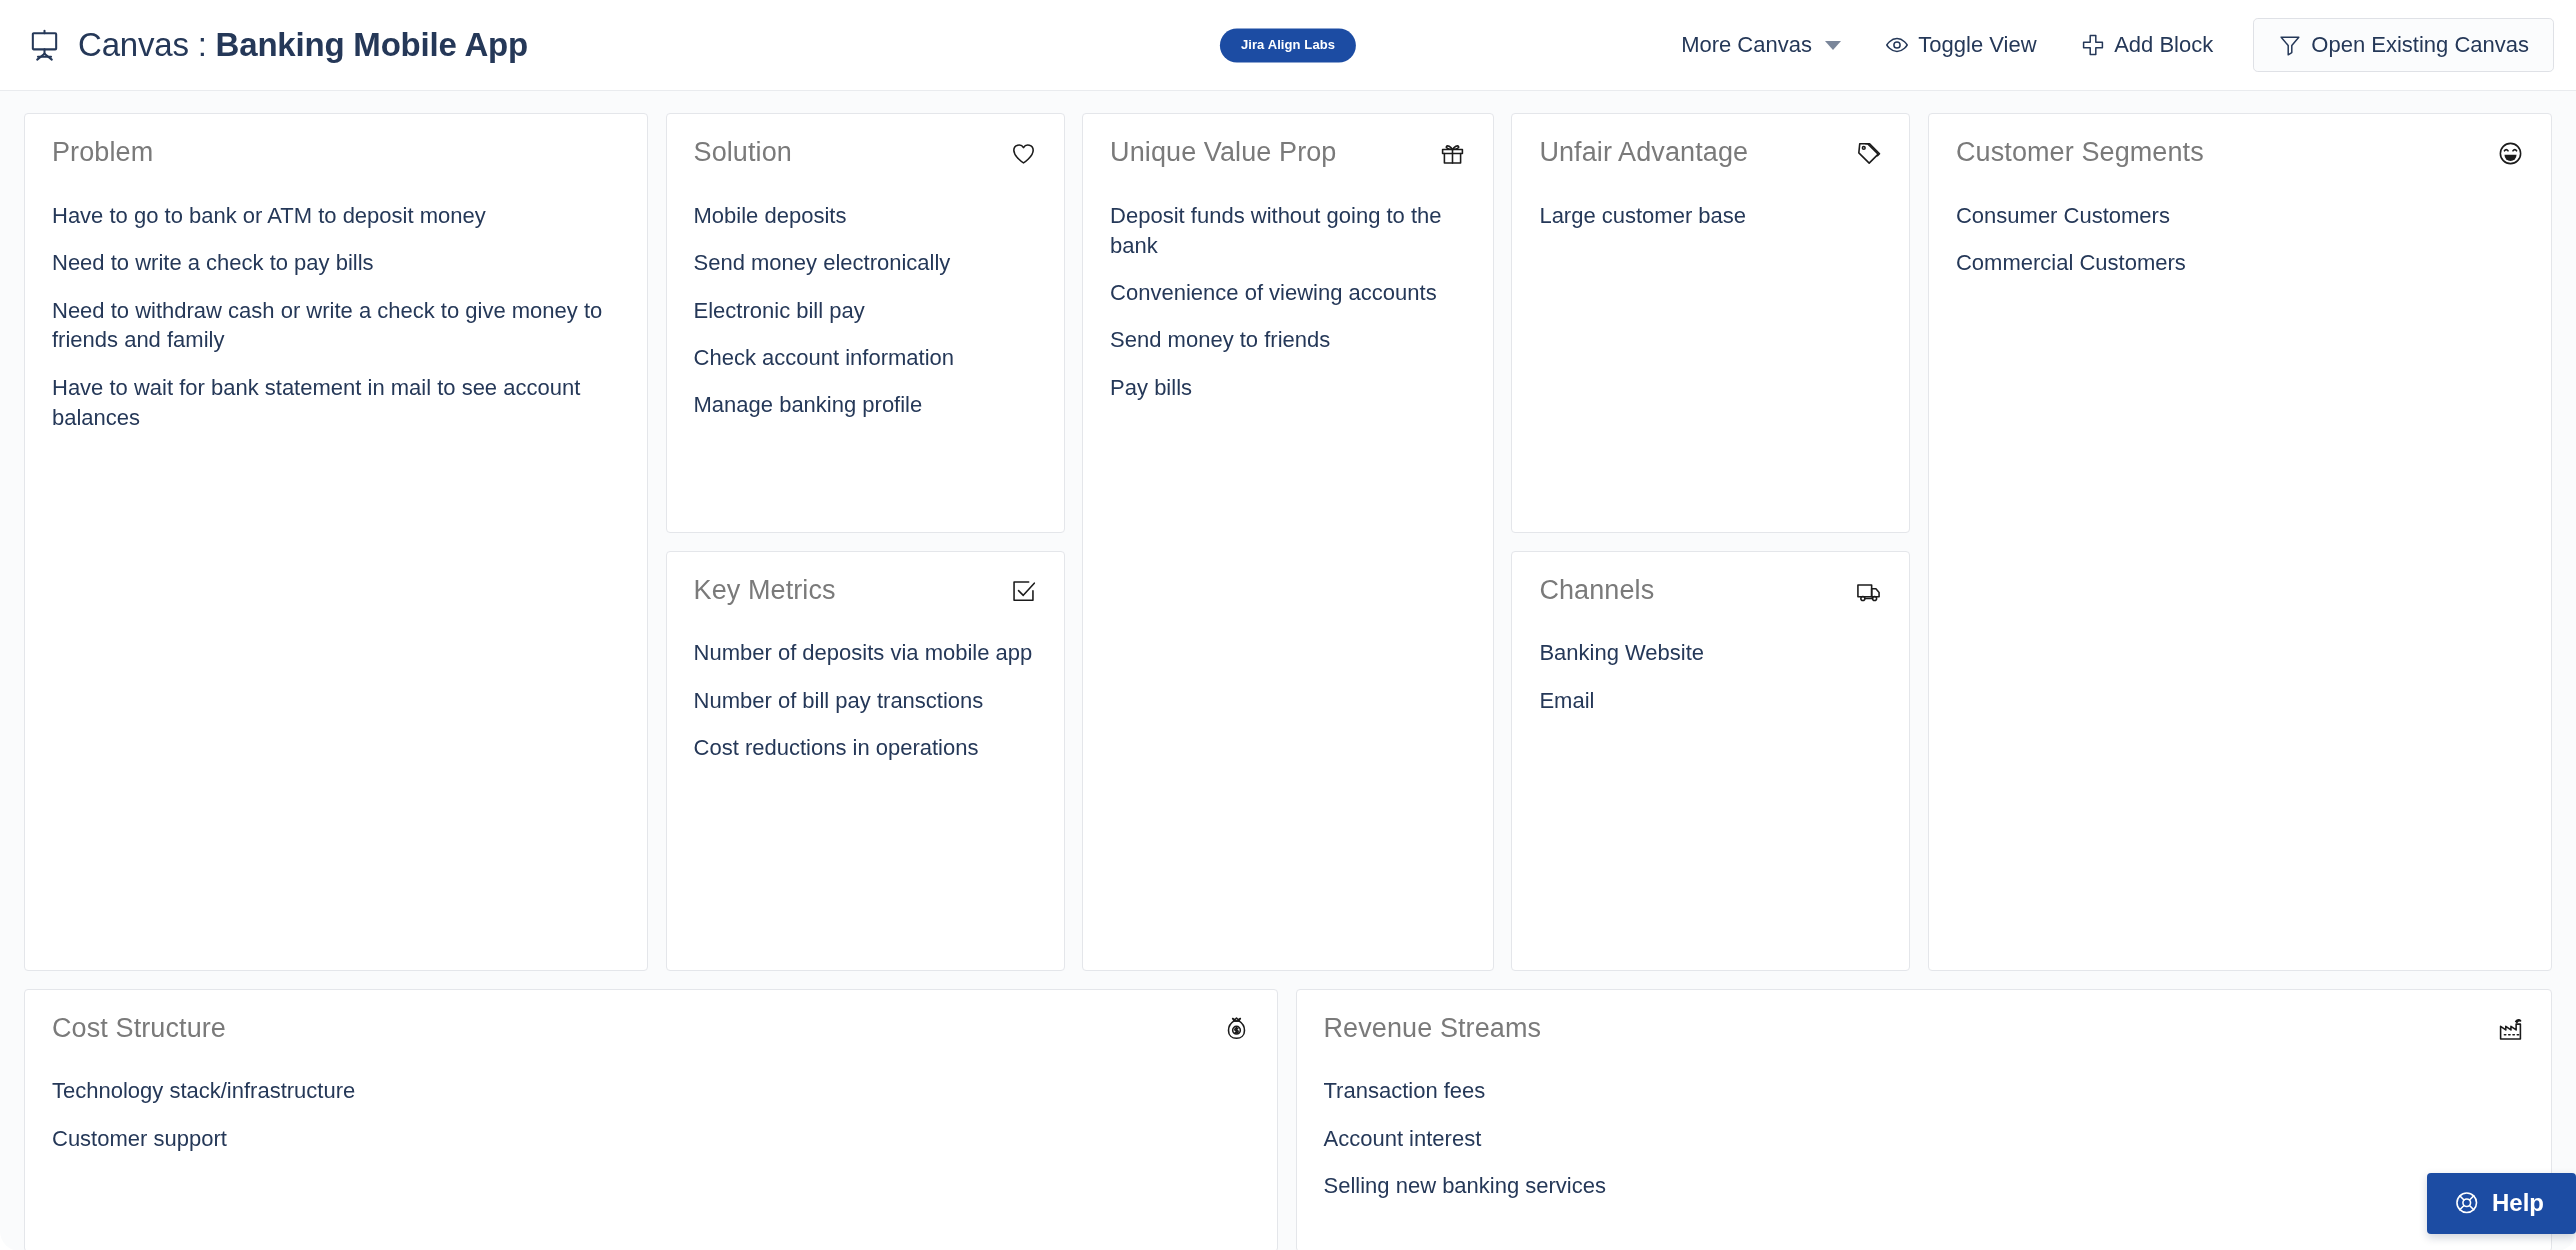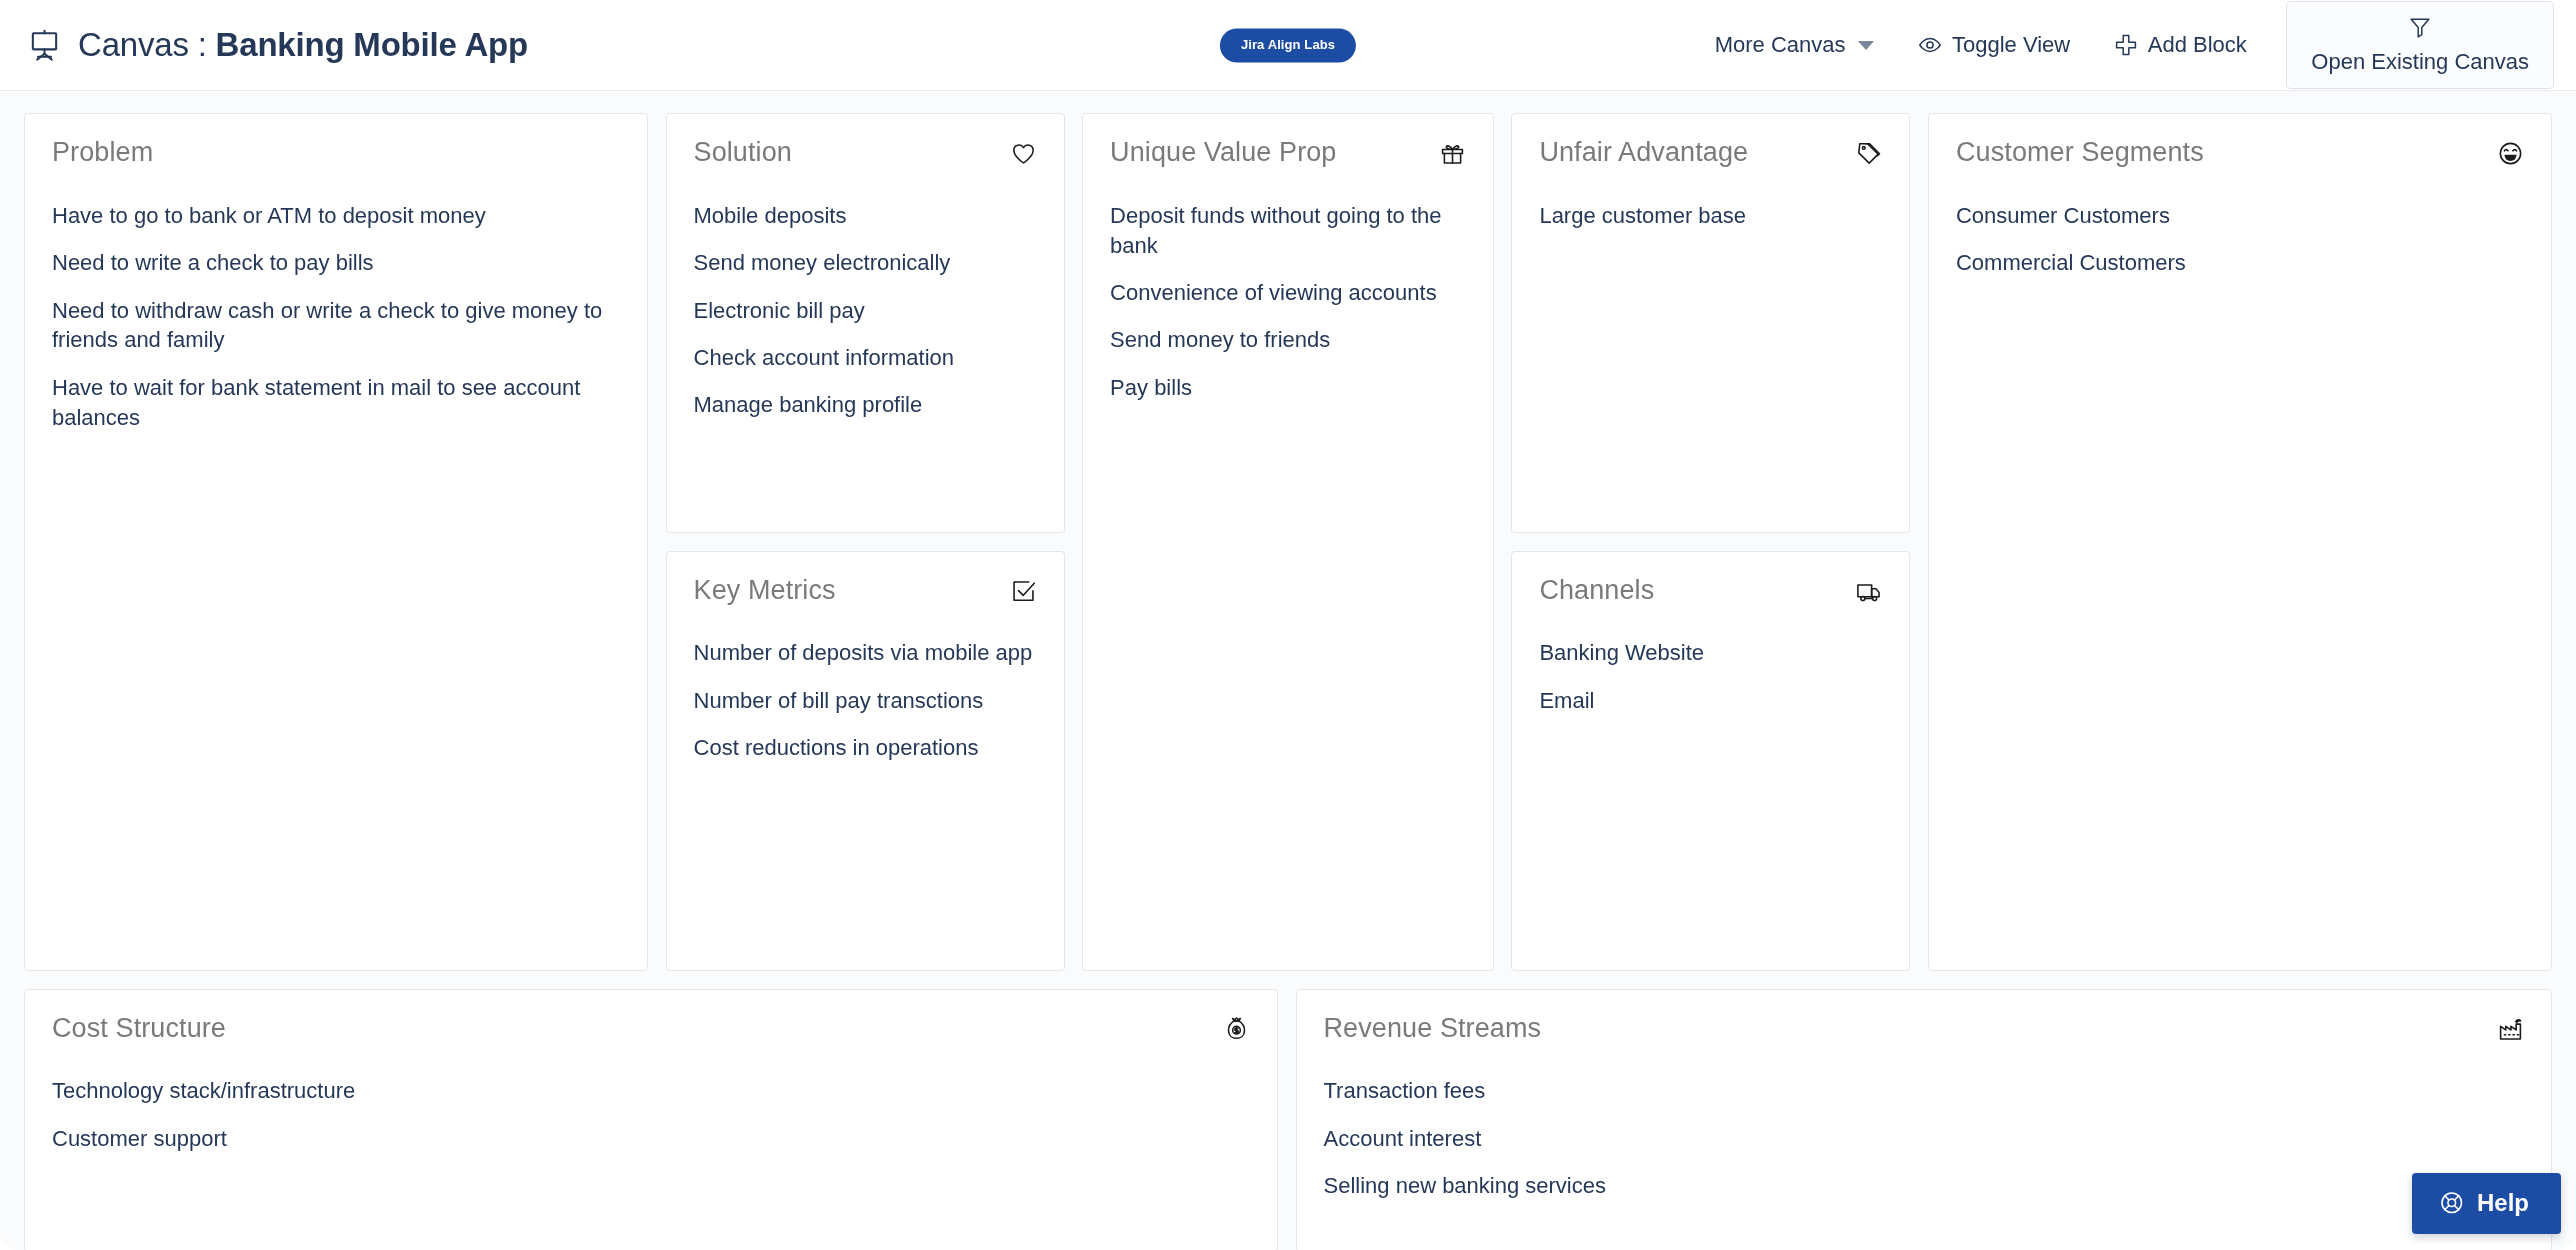--- a/index.html
+++ b/index.html
@@ -68,21 +68,20 @@
     cursor: pointer;
     white-space: nowrap;
     font-family: "Liberation Sans", sans-serif;
   }
   .hdr-btn.boxed {
     border: 1.6px solid #dfe1e6;
     border-radius: 4.8px;
     background: #fbfcfd;
     margin-left: 17.5px;
     padding: 12.8px 24px;
-    flex-direction: column;
   }
   .hdr-icon { width: 24px; height: 24px; display: block; color: #253858; flex: none; }
   .caret {
     width: 0; height: 0;
     border-left: 8.8px solid transparent;
     border-right: 8.8px solid transparent;
     border-top: 9.6px solid #7a869a;
     margin-left: 3.2px;
   }
 
@@ -138,21 +137,21 @@
     display: flex;
     gap: 17.5px;
     align-items: flex-start;
   }
   .card-cost { width: 1254px; min-height: 263px; }
   .card-rev  { flex: 1; min-height: 263px; }
 
   
   .help-btn {
     position: absolute;
-    right: 15px;
+    right: 0;
     bottom: 17.5px;
     background: #1c4ca3;
     color: #ffffff;
     border: none;
     border-radius: 4px;
     display: flex;
     align-items: center;
     gap: 12.8px;
     padding: 16px 32px 16.7px 27px;
     font-size: 24px;

